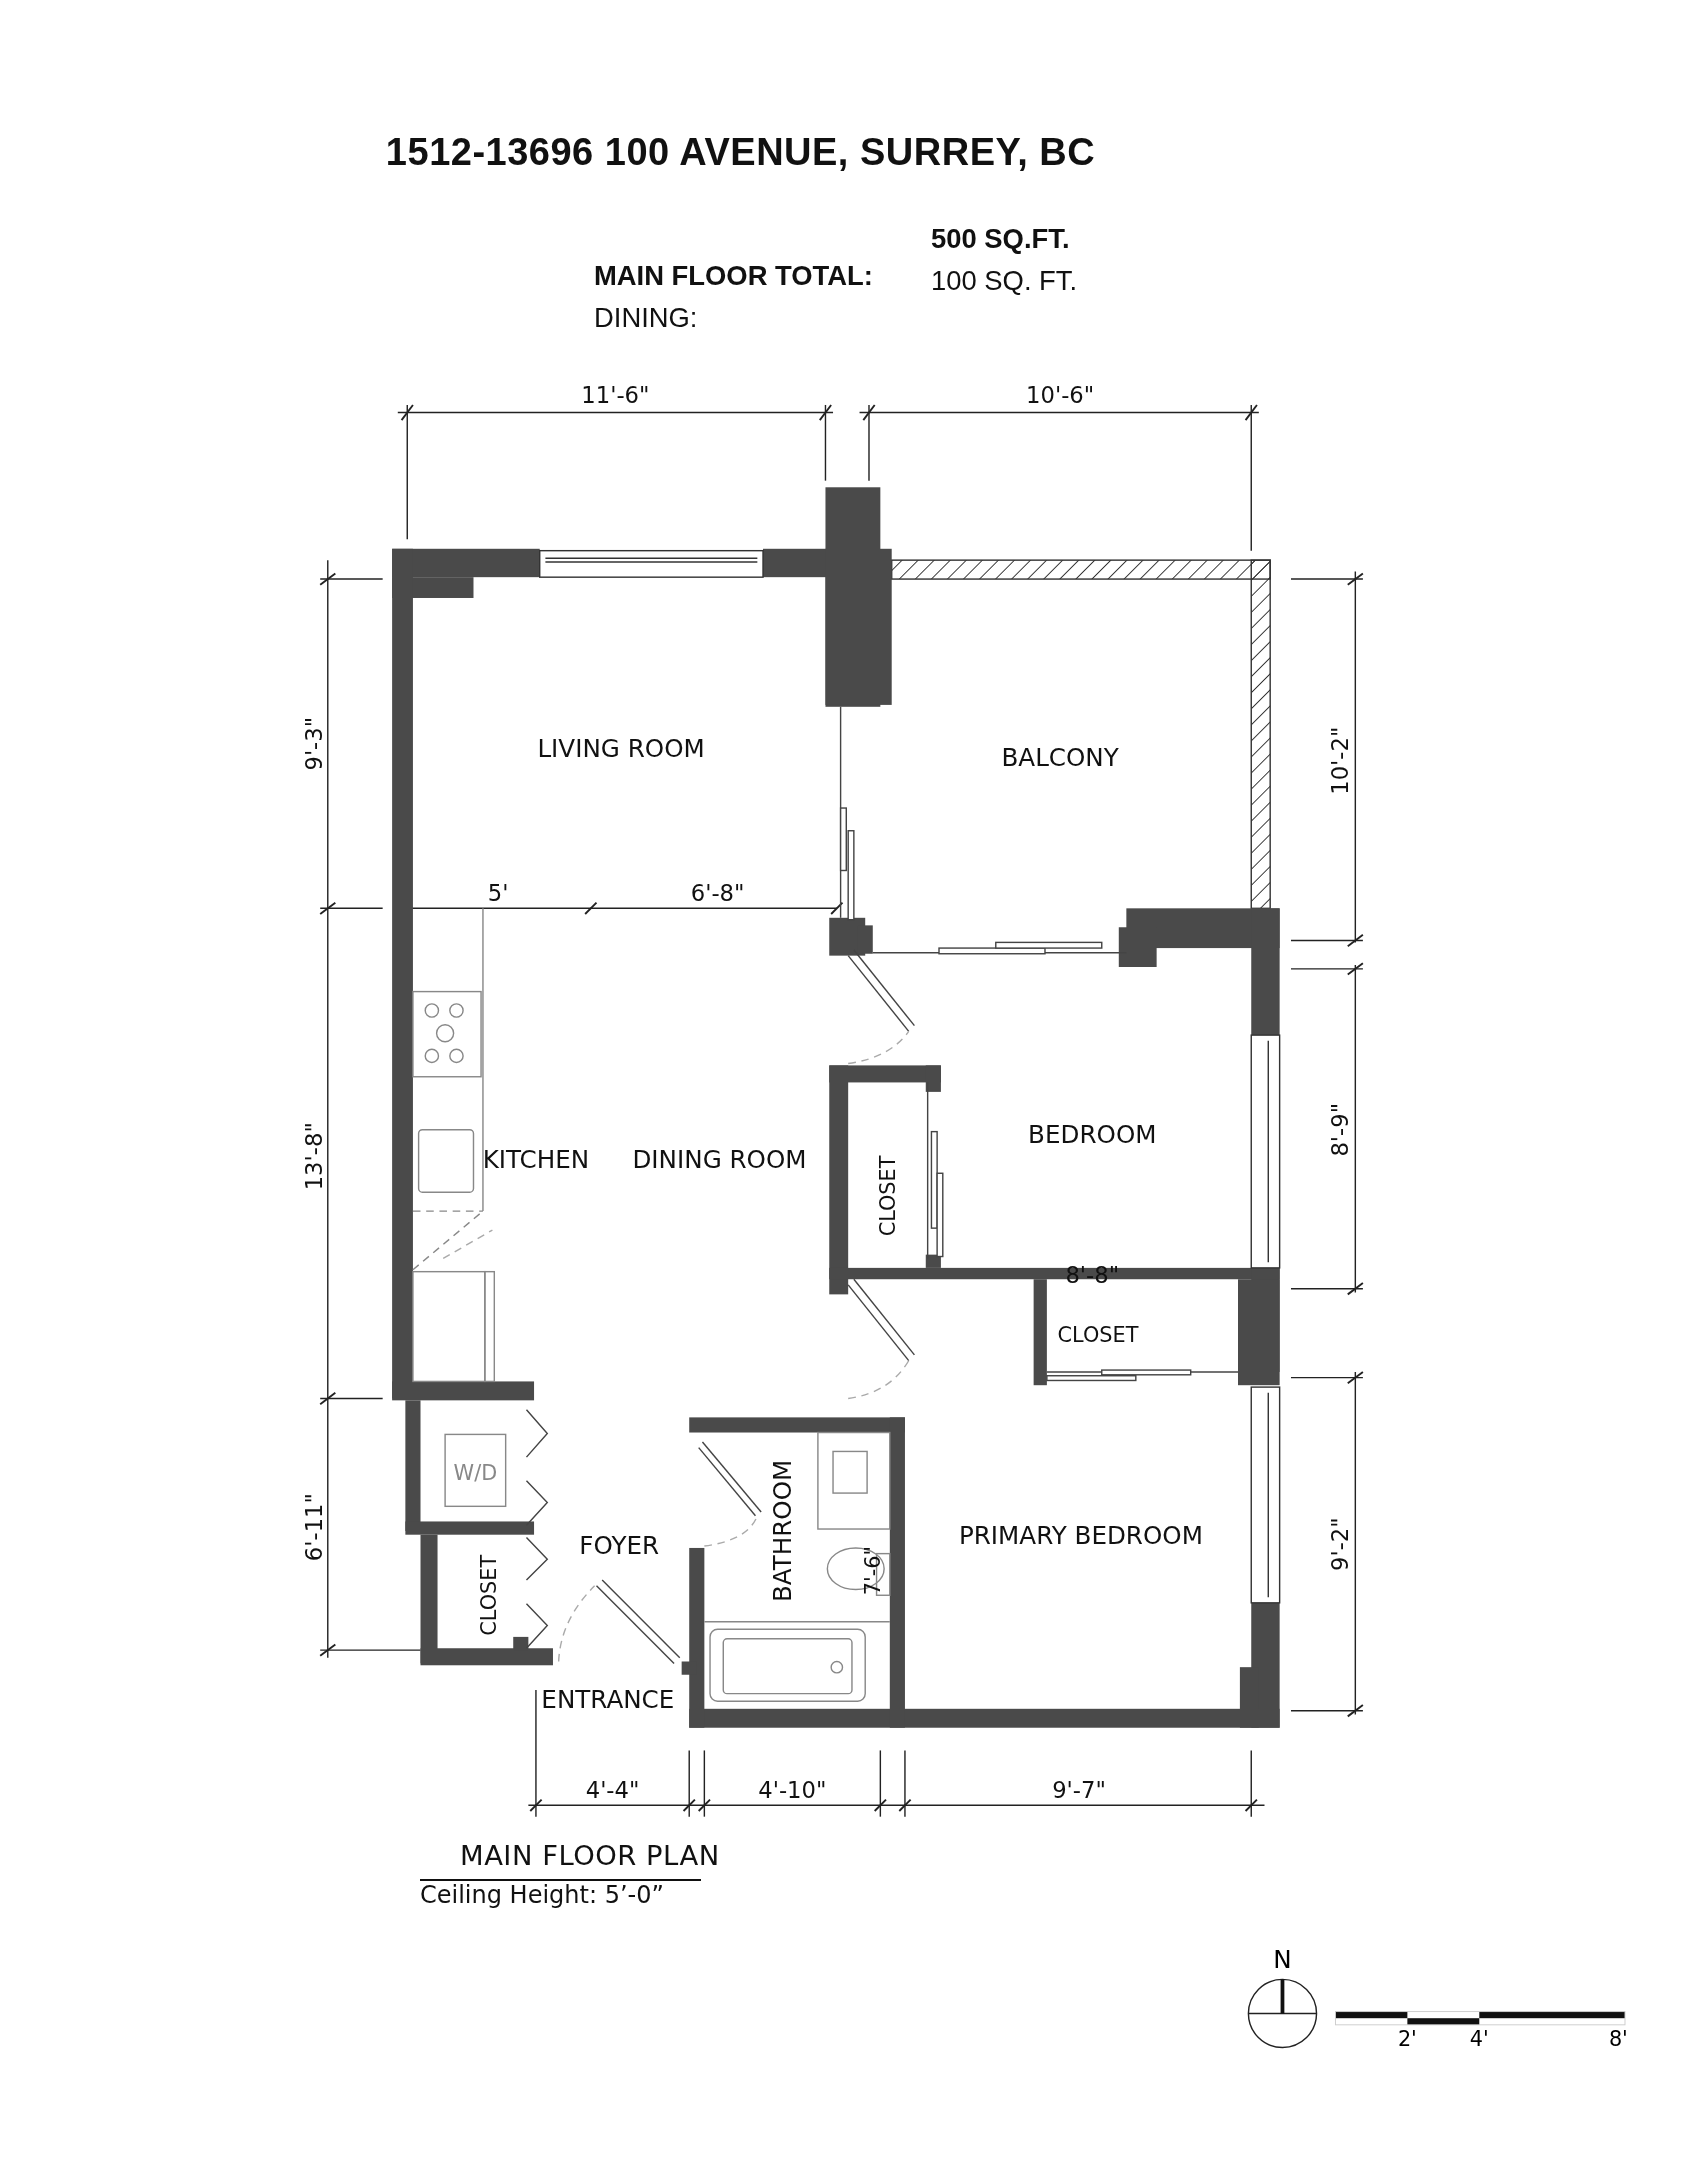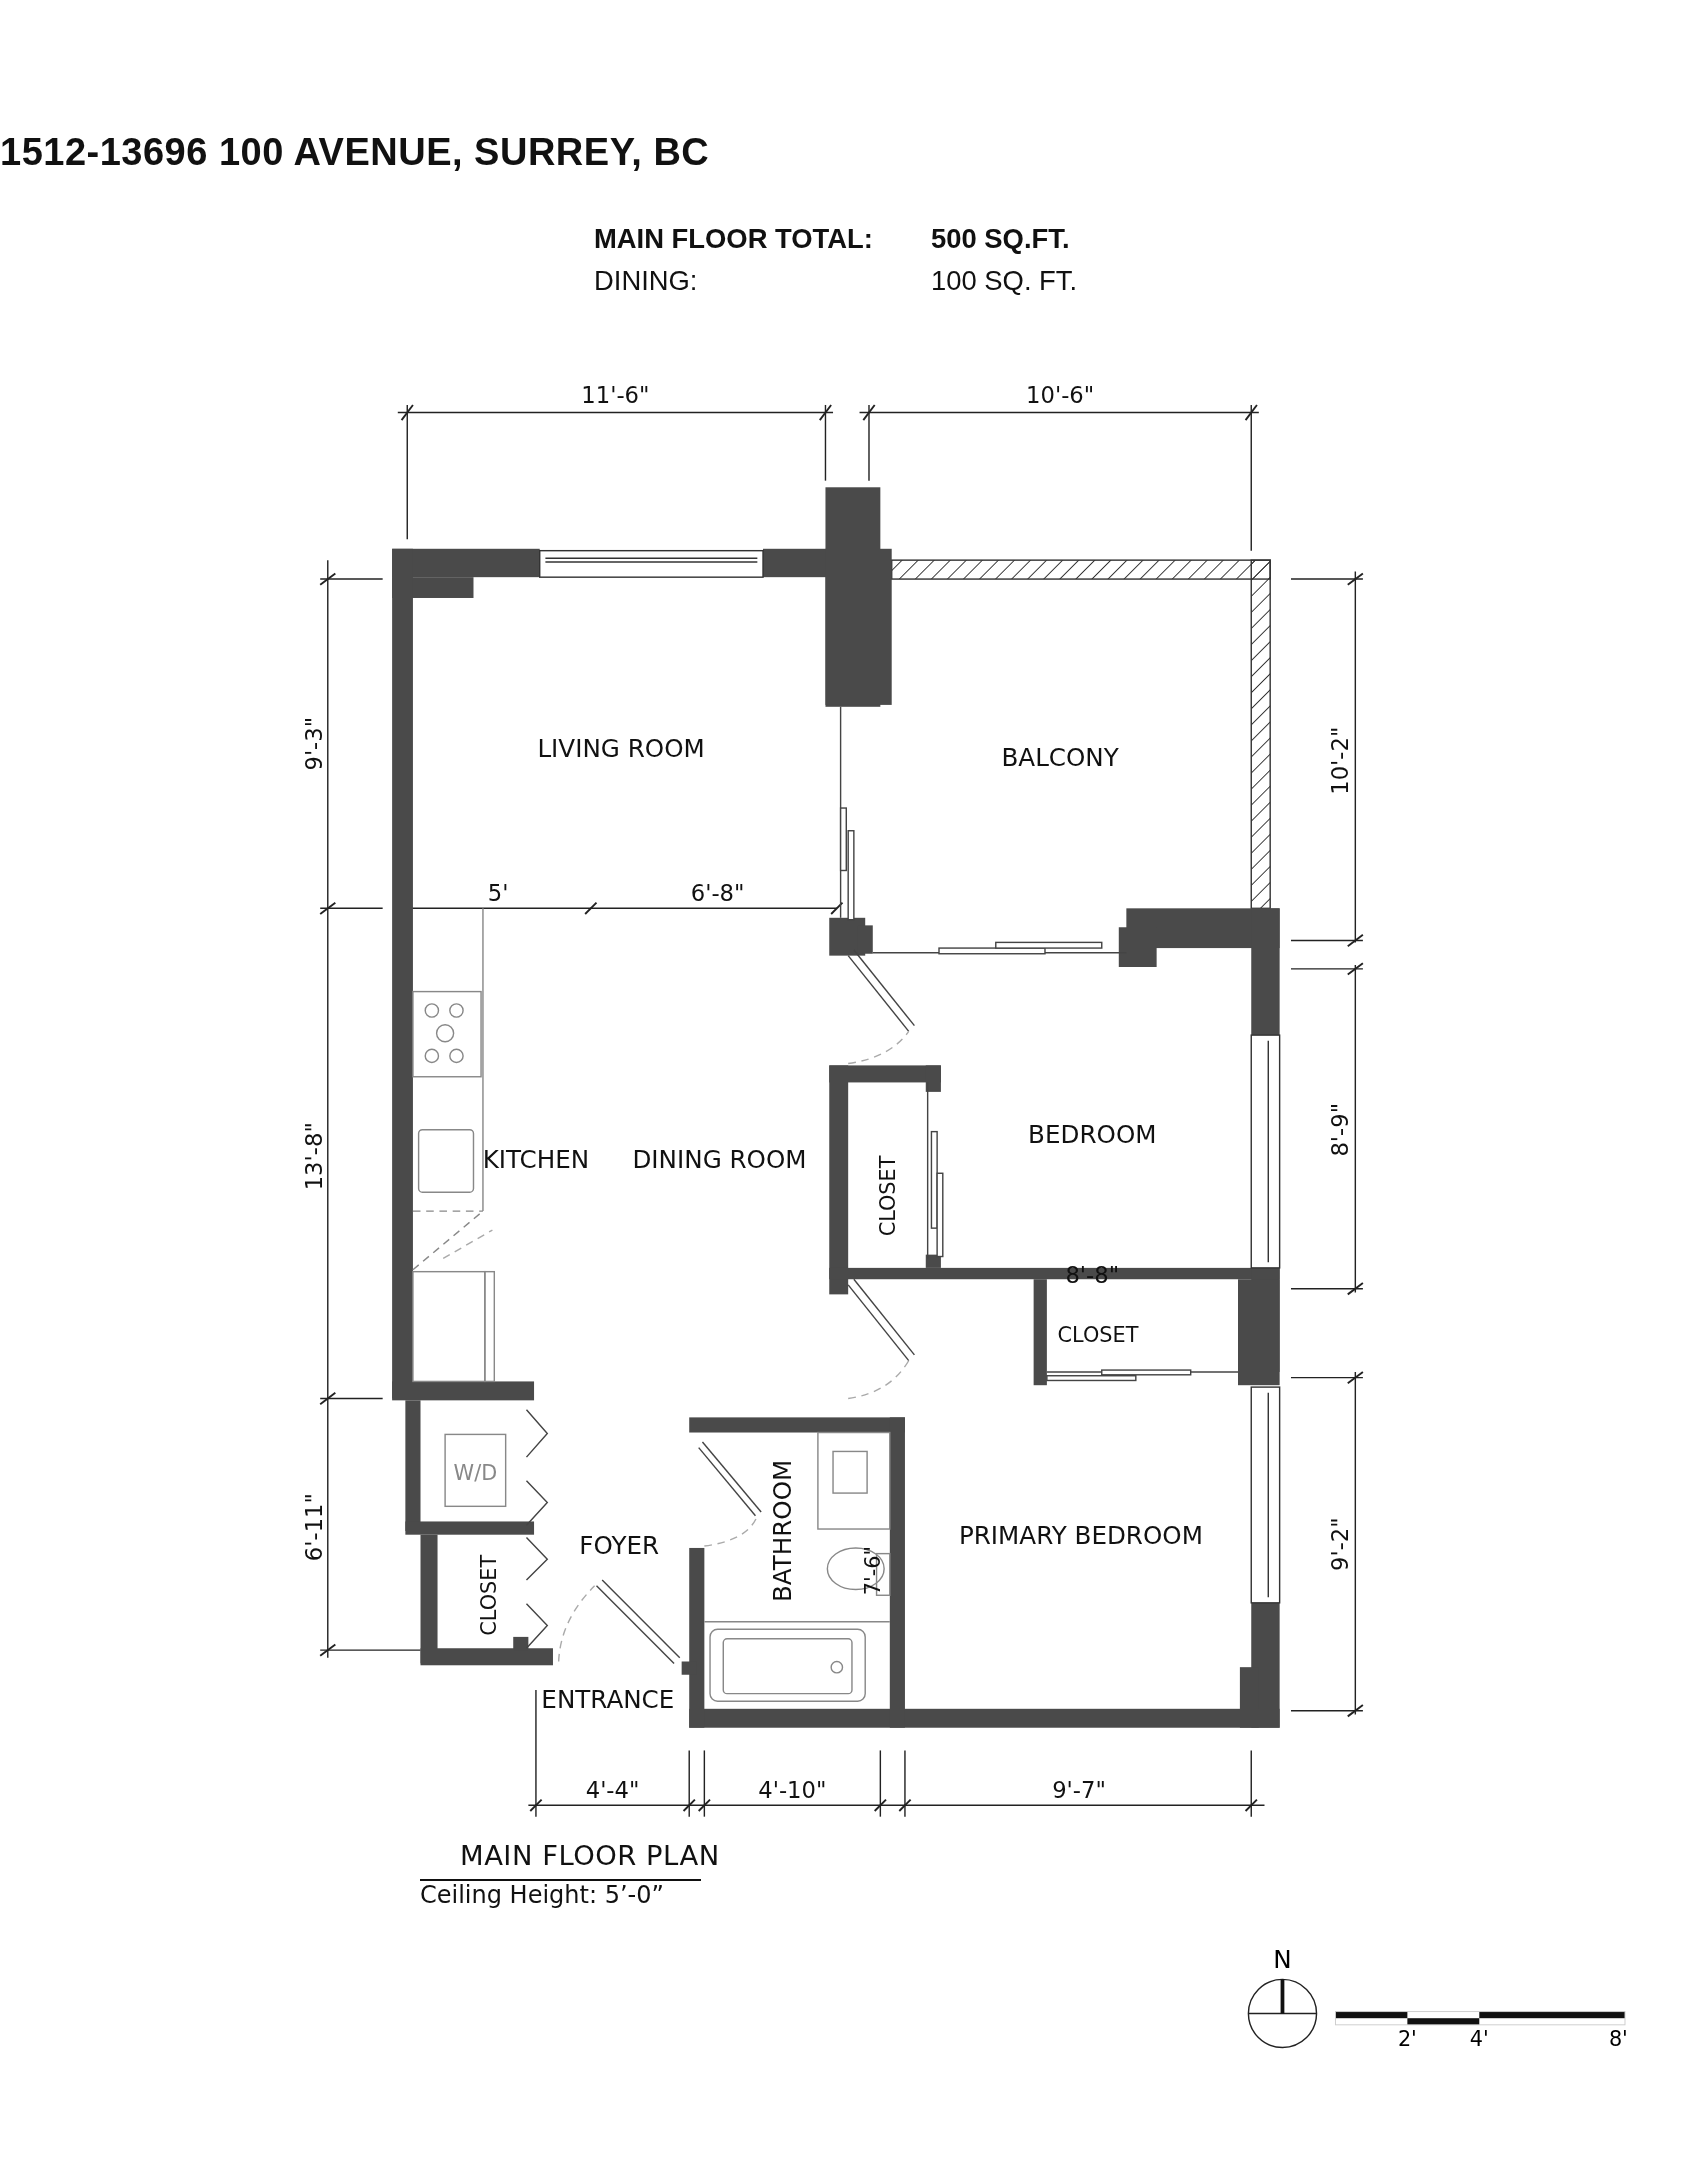--- a/index.html
+++ b/index.html
@@ -1,20 +1,20 @@
 <!DOCTYPE html>
 <html style="font-size:15px"><head>
 <meta charset="utf-8">
 <style>
   html, body { margin:0; padding:0; background:#ffffff; }
   body { width:1685px; height:2180px; position:relative; overflow:hidden; font-family:"DejaVu Sans", sans-serif; color:#111; }
-  .title { position:absolute; left:0; width:1481px; top:131px; font-family:"Liberation Sans", sans-serif; font-weight:bold; font-size:38px; letter-spacing:0.5px; }
+  .title { position:absolute; left:0; width:1481px; top:131px; text-align:center; font-family:"Liberation Sans", sans-serif; font-weight:bold; font-size:38px; letter-spacing:0.5px; }
   .area-row { position:absolute; font-family:"Liberation Sans", sans-serif; font-size:27.4px; }
   .area-row.bold { font-weight:bold; }
-  .area-label { position:absolute; left:0; white-space:nowrap; }
+  .area-label { position:absolute; left:0; white-space:nowrap;margin-top:37px; }
   .area-value { position:absolute; left:337px; white-space:nowrap; }
   svg.plan { position:absolute; left:0; top:0; }
   .plan-title { position:absolute; left:420px; top:1840px; font-family:"DejaVu Sans", sans-serif; font-size:27.4px; letter-spacing:0.5px;margin-left:40px; }
   .plan-rule { position:absolute; left:420px; top:1879px; width:281px; height:1.9px; background:#111; }
   .plan-sub { position:absolute; left:420px; top:1881px; font-family:"DejaVu Sans", sans-serif; font-size:24px; }
   text { font-family:"DejaVu Sans", sans-serif; }
 </style>
 </head>
 <body>
 

